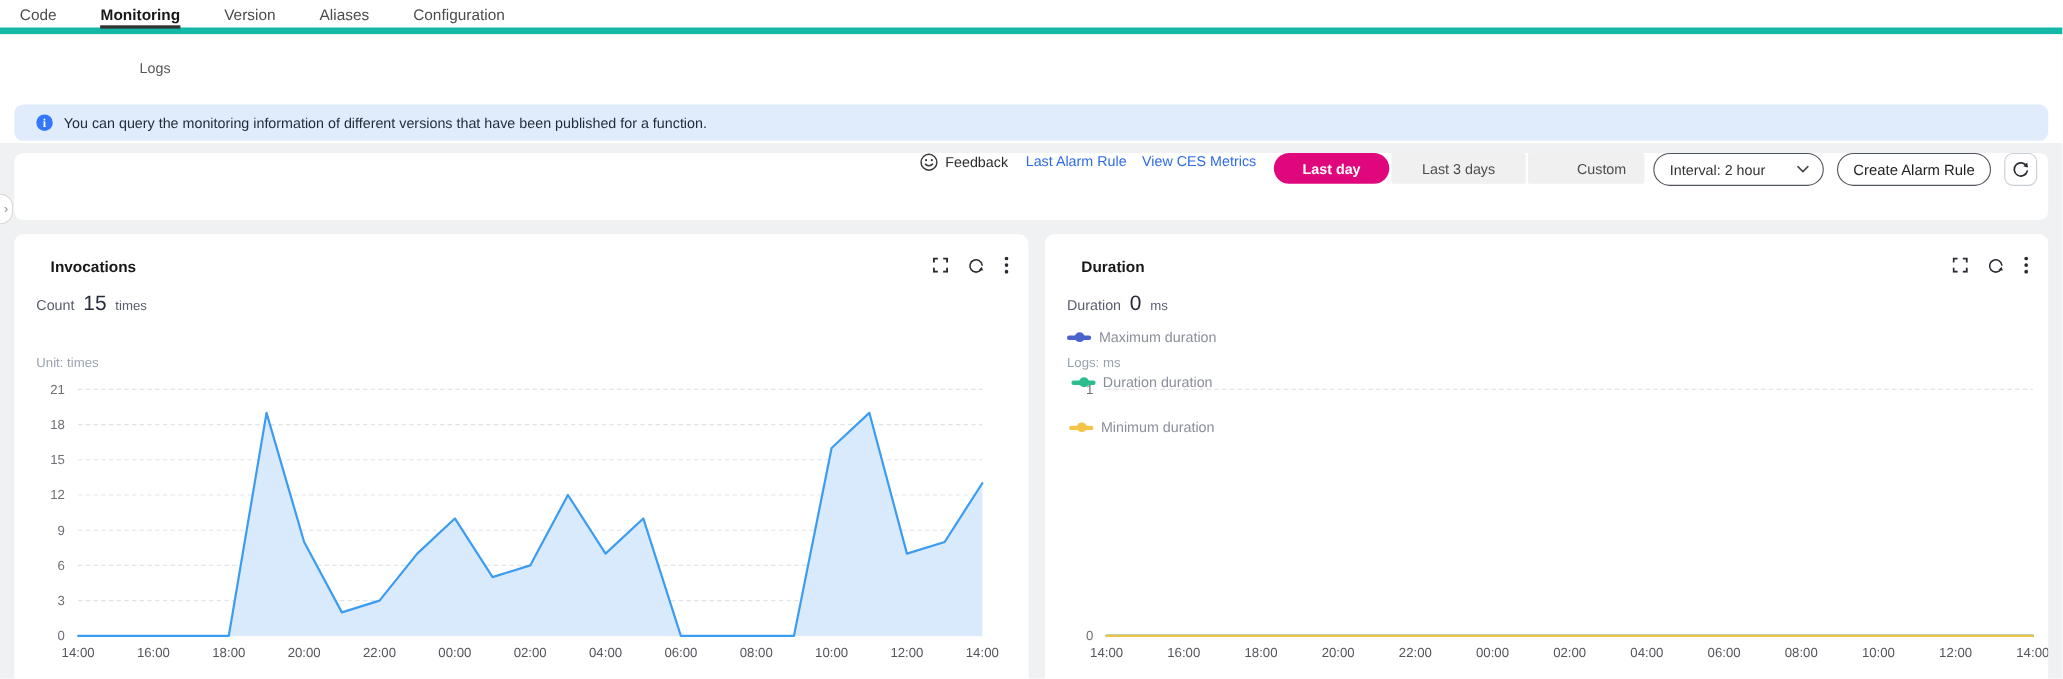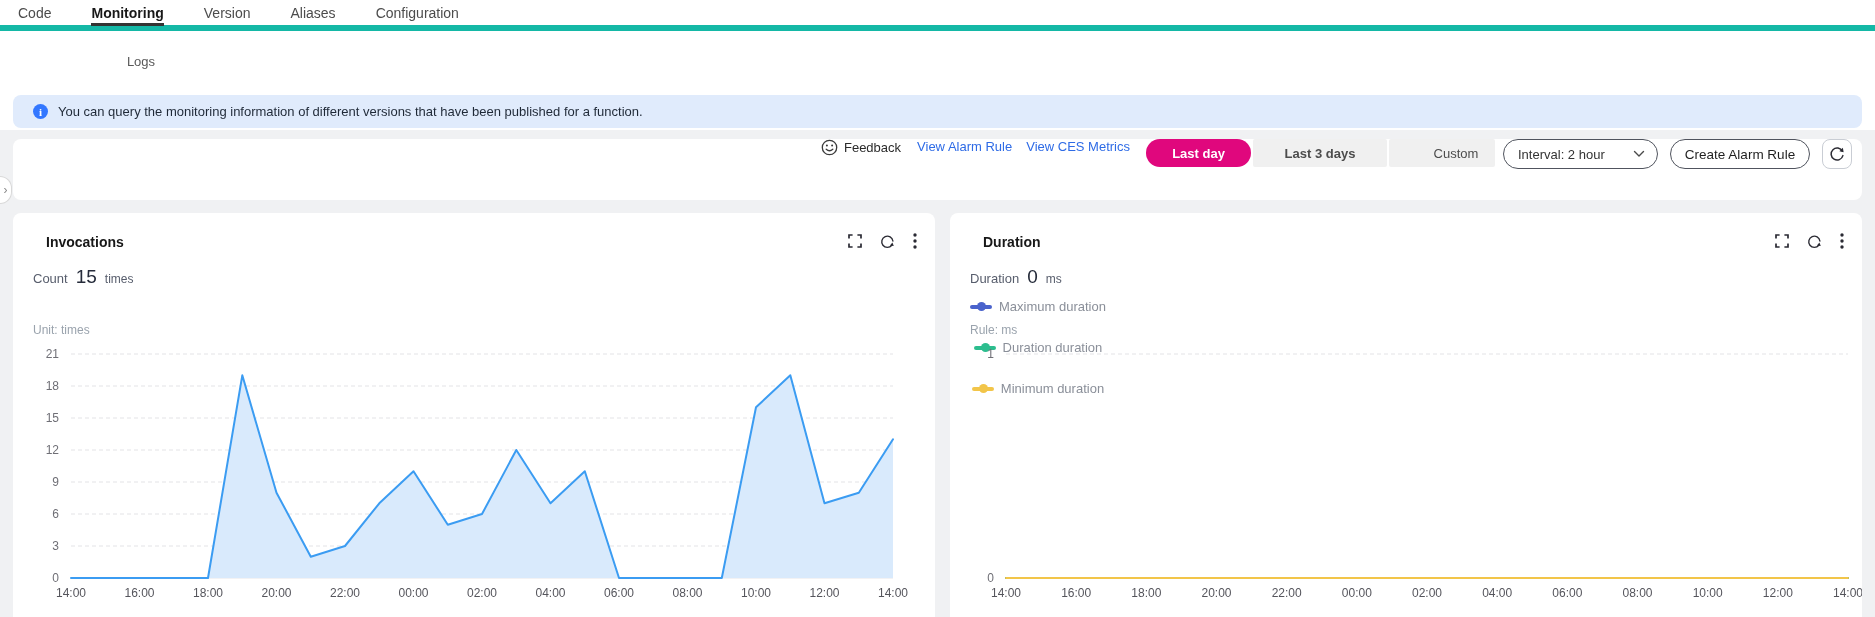--- a/index.html
+++ b/index.html
@@ -29,21 +29,21 @@
 
   
   .toolbar-card{position:absolute; left:13px; top:139px; right:13px; height:61px; border-radius:8px; background:#fff;
                 display:flex; align-items:flex-start; justify-content:flex-end; padding-right:10px; box-sizing:border-box;}
   .feedback{display:flex; align-items:center; gap:6px; font-size:13px; color:#2b2b2b; cursor:pointer; margin-right:16px;}
   .tb-link{font-size:13px; cursor:pointer; margin-right:14px; text-decoration:none;}
   .range-group{display:flex; align-items:center; gap:2px; margin-left:2px;}
   .range-btn{height:28px; display:flex; align-items:center; justify-content:center; font-size:13px; cursor:pointer; box-sizing:border-box;}
   .range-btn.pill{width:105px; border-radius:14px; color:#fff; font-weight:600;}
   .range-btn.plain{background:#f0f0f0; color:#4c4c4c; border-radius:2px;}
-  .range-btn.w1{width:134px;font-weight:bold;} .range-btn.w2{width:106px;padding-left:28px;}
+  .range-btn.w1{width:122px;} .range-btn.w2{width:106px;padding-left:28px;}
   .interval-select{height:30px; width:155px; margin-left:8px; border:1px solid #50545e; border-radius:15px; background:#fff;
                    display:flex; align-items:center; justify-content:space-between; padding:0 12px 0 14px; box-sizing:border-box;
                    font-size:13px; color:#333; cursor:pointer;}
   .create-btn{height:30px; width:140px; margin-left:12px; border:1px solid #50545e; border-radius:15px; background:#fff;
               display:flex; align-items:center; justify-content:center; font-size:13.5px; color:#1f1f1f; cursor:pointer; box-sizing:border-box;}
   .refresh-btn{height:30px; width:30px; margin-left:12px; border:1px solid #c9cdd4; border-radius:8px; background:#fff;
                display:flex; align-items:center; justify-content:center; cursor:pointer; box-sizing:border-box;}
 
   
   .collapse-tab{position:absolute; left:0; top:176px; width:11px; height:26px; background:#fff; border:1px solid #d8d8d8; border-left:none;
@@ -94,21 +94,21 @@
       <span class="picon">
         <svg width="17" height="17" viewBox="0 0 17 17">
             <circle cx="8.5" cy="8.5" r="7.2" fill="none" stroke="#3a3a3a" stroke-width="1.3"></circle>
             <circle cx="5.9" cy="6.6" r="1" fill="#3a3a3a"></circle>
             <circle cx="11.1" cy="6.6" r="1" fill="#3a3a3a"></circle>
             <path d="M5.2 10.2 Q8.5 13.2 11.8 10.2" fill="none" stroke="#3a3a3a" stroke-width="1.3" stroke-linecap="round"></path>
           </svg>
       </span>
       <span>Feedback</span>
     </div>
-    <a class="tb-link" style="color:#2e6be6;">View Alarm Rule</a>
+    <a class="tb-link" style="color:#2e6be6;">Last Alarm Rule</a>
     <a class="tb-link" style="color:#2e6be6;">View CES Metrics</a>
     <div class="range-group">
       <div class="range-btn pill" style="background:#e0077d;">Last day</div>
       <div class="range-btn plain w1">Last 3 days</div>
       <div class="range-btn plain w2">Custom</div>
     </div>
     <div class="interval-select">
       <span>Interval: 2 hour</span>
       <span class="picon">
         <svg width="12" height="8" viewBox="0 0 12 8">
@@ -228,21 +228,21 @@
       </div>
       <div class="legend-item">
         <span class="legend-marker" style="background: rgb(44, 189, 142);"></span>
         <span style="font-size:13px;color:#8a8f99;">Duration duration</span>
       </div>
       <div class="legend-item">
         <span class="legend-marker" style="background: rgb(242, 197, 73);"></span>
         <span style="font-size:13px;color:#8a8f99;">Minimum duration</span>
       </div>
     </div>
-    <div class="unit-label">Rule: ms</div>
+    <div class="unit-label">Logs: ms</div>
     <svg class="chart" id="chart1" width="912" height="280">
         <line x1="56" y1="245" x2="898" y2="245" stroke="#e6e6e9" stroke-width="1"></line>
         <text x="44" y="249" text-anchor="end" font-size="12" fill="#6f6f76">0</text>
         <line x1="56" y1="21" x2="898" y2="21" stroke="#e3e3e6" stroke-width="1" stroke-dasharray="4 3"></line>
         <text x="44" y="25" text-anchor="end" font-size="12" fill="#6f6f76">1</text>
         <text x="56" y="264" text-anchor="middle" font-size="12" fill="#55555c">14:00</text>
         <text x="126.16666666666667" y="264" text-anchor="middle" font-size="12" fill="#55555c">16:00</text>
         <text x="196.33333333333334" y="264" text-anchor="middle" font-size="12" fill="#55555c">18:00</text>
         <text x="266.5" y="264" text-anchor="middle" font-size="12" fill="#55555c">20:00</text>
         <text x="336.6666666666667" y="264" text-anchor="middle" font-size="12" fill="#55555c">22:00</text>

